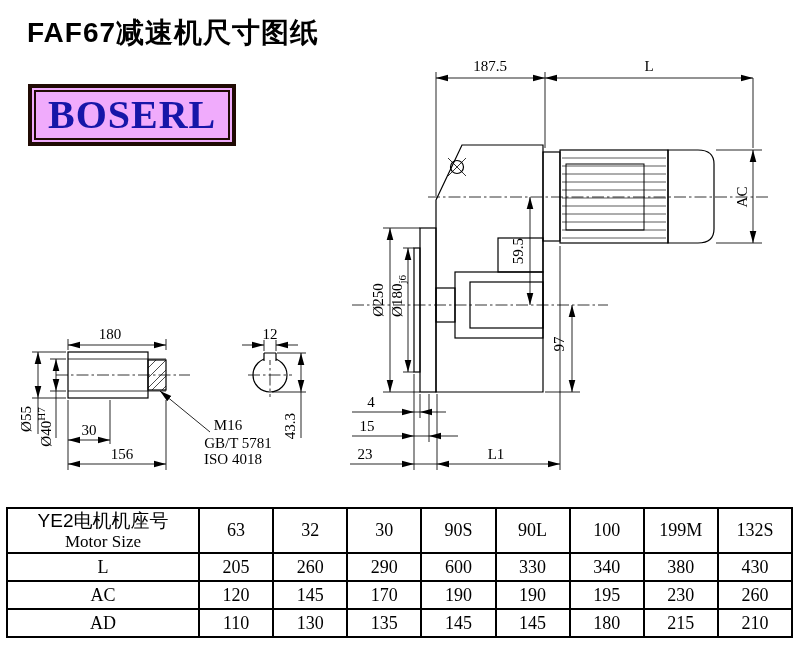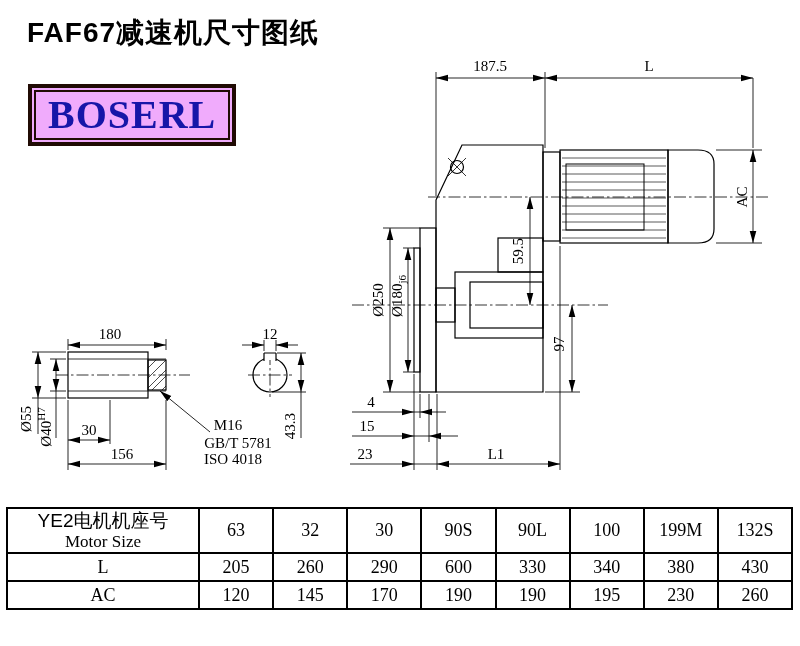--- a/index.html
+++ b/index.html
@@ -213,16 +213,27 @@
         <td class="label-cell">AC</td>
         <td class="val-cell">120</td>
         <td class="val-cell">145</td>
         <td class="val-cell">170</td>
         <td class="val-cell">190</td>
         <td class="val-cell">190</td>
         <td class="val-cell">195</td>
         <td class="val-cell">230</td>
         <td class="val-cell">260</td>
       </tr>
+      <tr>
+        <td class="label-cell">AD</td>
+        <td class="val-cell">110</td>
+        <td class="val-cell">130</td>
+        <td class="val-cell">135</td>
+        <td class="val-cell">145</td>
+        <td class="val-cell">145</td>
+        <td class="val-cell">180</td>
+        <td class="val-cell">215</td>
+        <td class="val-cell">210</td>
+      </tr>
     </tbody>
   </table>
 
 </div>
 
 </body></html>

